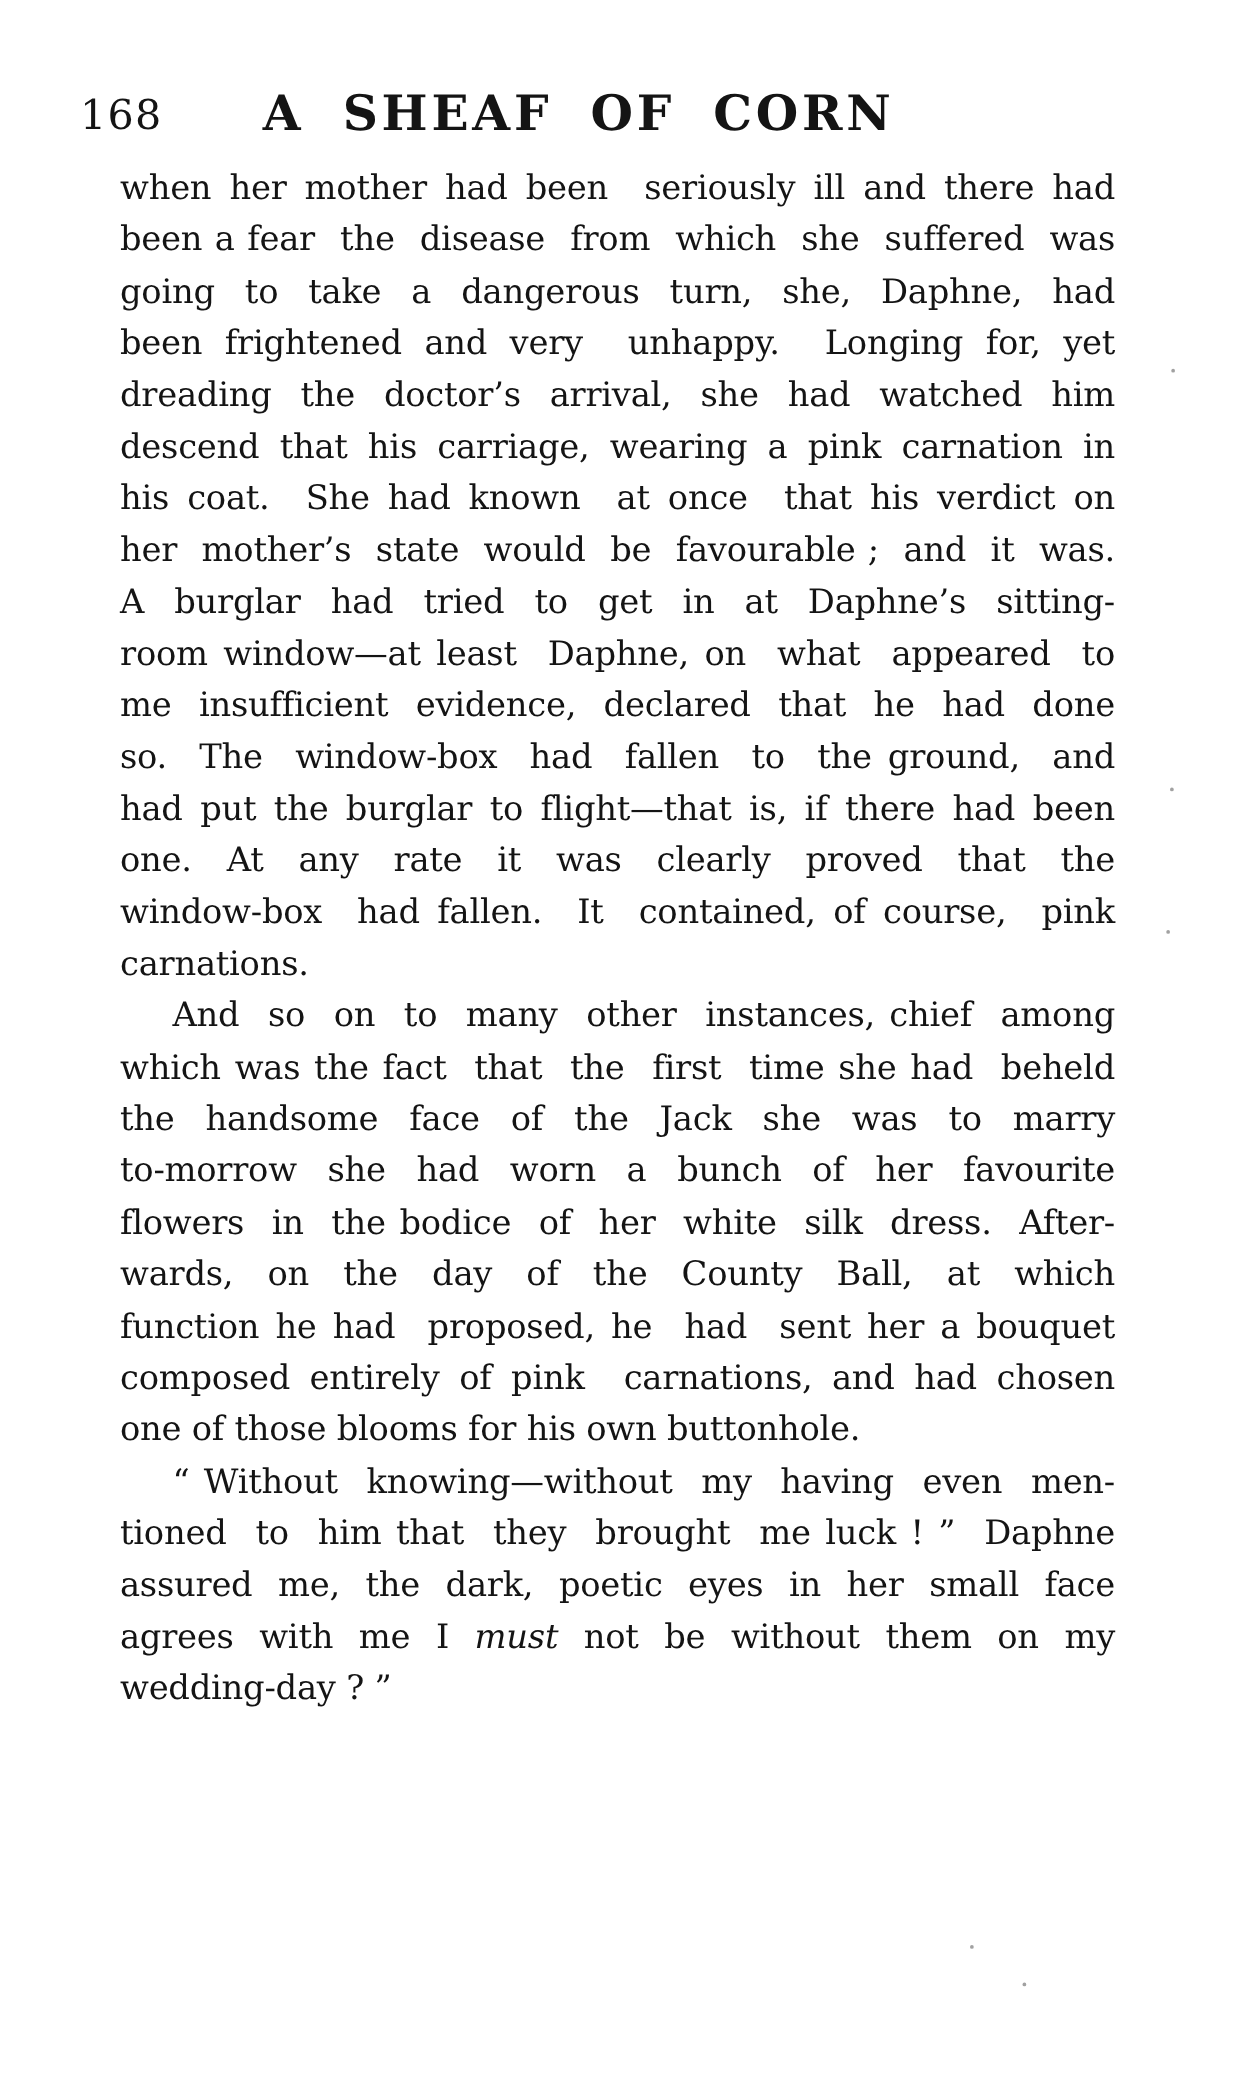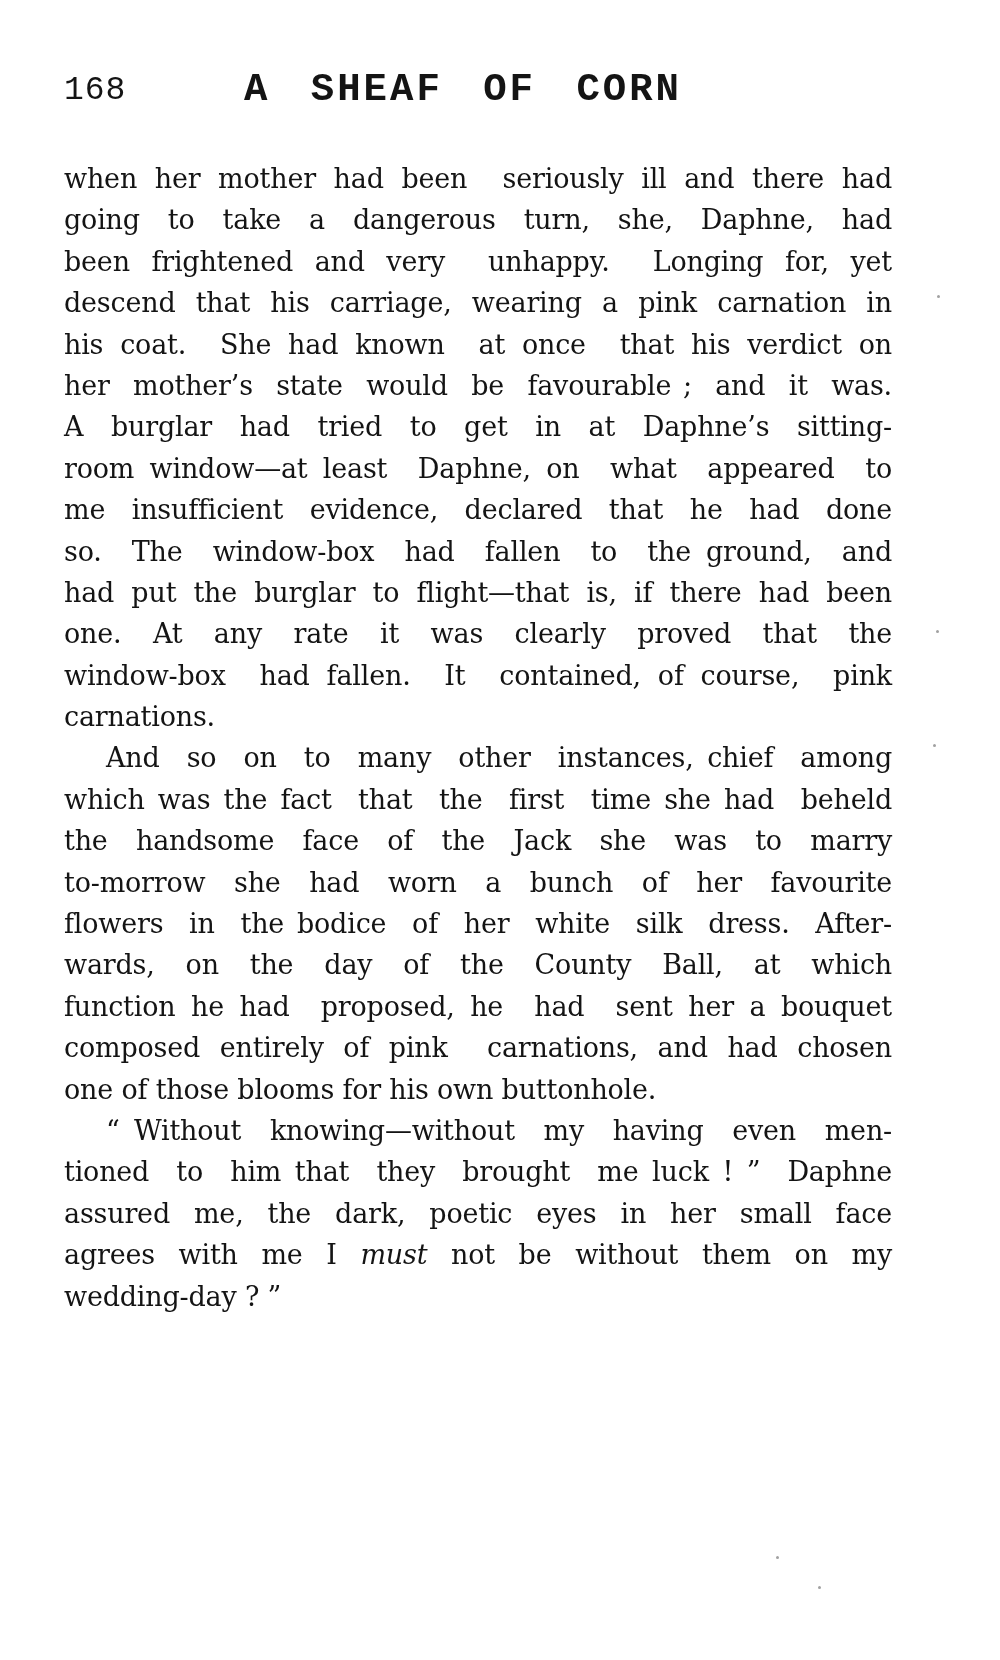--- a/index.html
+++ b/index.html
@@ -17,22 +17,21 @@
   }
   .page {
     position: absolute;
     left: 64px;
     top: 68px;
     width: 828px;
   }
   .page-header {
     position: relative;
     height: 46px;
-    margin-bottom: 44px;
-    font-family: Liberation Mono, monospace;
+    margin-bottom: 16px;
   }
   .page-number {
     position: absolute;
     left: 0;
     top: 4px;
     font-size: 33px;
     letter-spacing: 1px;
   }
   .page-title {
     margin: 0;
@@ -49,20 +48,21 @@
     line-height: 41.4px;
     letter-spacing: -0.2px;
   }
   .paragraph {
     margin: 0;
   }
   .line {
     text-align: justify;
     text-align-last: justify;
     height: 41.4px;
+    margin-left: 32px;
   }
   .line.last {
     text-align-last: left;
   }
   .line.indent {
     text-indent: 42px;
   }
   .line i {
   }
   .speck {
@@ -78,22 +78,24 @@
 <body>
 
 <div class="page">
   <header class="page-header">
     <span class="page-number">168</span>
     <h1 class="page-title">A SHEAF OF CORN</h1>
   </header>
   <main class="text-block">
       <div class="paragraph">
         <div class="line">when her mother had been&nbsp; seriously ill and there had</div>
+        <div class="line">been a fear&nbsp; the&nbsp; disease&nbsp; from&nbsp; which&nbsp; she&nbsp; suffered&nbsp; was</div>
         <div class="line">going&nbsp; to&nbsp; take&nbsp; a&nbsp; dangerous&nbsp; turn,&nbsp; she,&nbsp; Daphne,&nbsp; had</div>
         <div class="line">been frightened and very&nbsp; unhappy.&nbsp;  Longing for, yet</div>
+        <div class="line">dreading&nbsp; the&nbsp; doctor’s&nbsp; arrival,&nbsp; she&nbsp; had&nbsp; watched&nbsp; him</div>
         <div class="line">descend that his carriage, wearing a pink carnation in</div>
         <div class="line">his coat.&nbsp;  She had known&nbsp; at once&nbsp; that his verdict on</div>
         <div class="line">her&nbsp; mother’s&nbsp; state&nbsp; would&nbsp; be&nbsp; favourable ;&nbsp; and&nbsp; it&nbsp; was.</div>
         <div class="line">A&nbsp; burglar&nbsp; had&nbsp; tried&nbsp; to&nbsp; get&nbsp; in&nbsp; at&nbsp; Daphne’s&nbsp; sitting-</div>
         <div class="line">room window—at least&nbsp; Daphne, on&nbsp; what&nbsp; appeared&nbsp; to</div>
         <div class="line">me&nbsp; insufficient&nbsp; evidence,&nbsp; declared&nbsp; that&nbsp; he&nbsp; had&nbsp; done</div>
         <div class="line">so.&nbsp;  The&nbsp; window-box&nbsp; had&nbsp; fallen&nbsp; to&nbsp; the ground,&nbsp; and</div>
         <div class="line">had put the burglar to flight—that is, if there had been</div>
         <div class="line">one.&nbsp;  At&nbsp; any&nbsp; rate&nbsp; it&nbsp; was&nbsp; clearly&nbsp; proved&nbsp; that&nbsp; the</div>
         <div class="line">window-box&nbsp; had fallen.&nbsp;  It&nbsp; contained, of course,&nbsp; pink</div>

